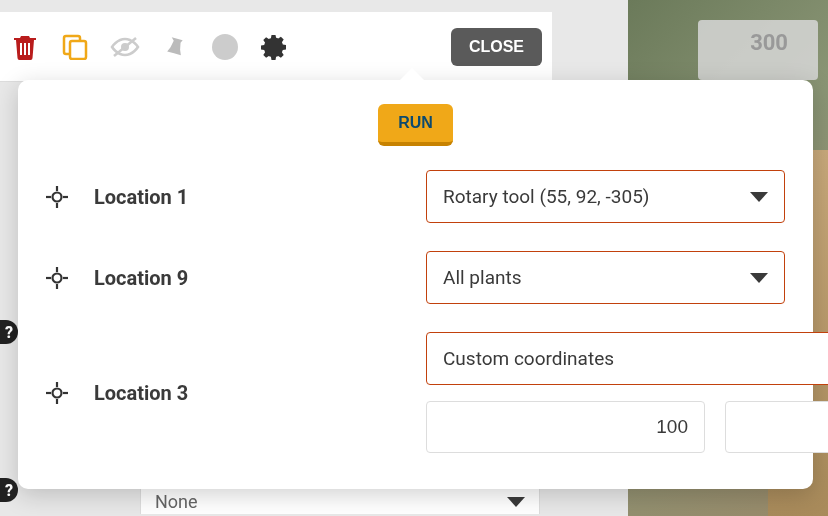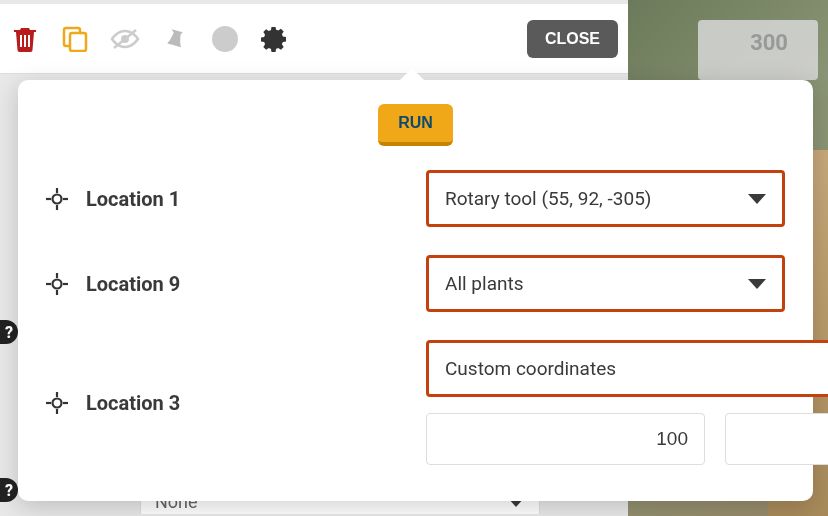--- a/index.html
+++ b/index.html
@@ -44,23 +44,23 @@
     top: 30px;
     right: 40px;
     font-size: 22px;
     font-weight: 700;
     color: #999;
   }
   
   
   .toolbar {
     position: absolute;
-    top: 4px;
+    top: 12px;
     left: 0;
-    width: 628px;
+    width: 552px;
     height: 70px;
     background: #fff;
     border-bottom: 1px solid #ddd;
     display: flex;
     align-items: center;
     padding: 0 10px;
     gap: 20px;
     z-index: 5;
   }
   .toolbar .spacer { flex: 1; }
@@ -134,35 +134,35 @@
   }
   
   .loc-row {
     display: flex;
     align-items: center;
     margin-bottom: 28px;
   }
   .loc-left {
     display: flex;
     align-items: center;
-    gap: 18px;
+    gap: 26px;
     flex: 0 0 380px;
   }
   .loc-label {
     font-size: 20px;
     font-weight: 700;
     color: #3a3a3a;
   }
   .loc-right {
     flex: 1;
   }
   
   .select {
     width: 100%;
-    border: 3px solid #c2410c;
+    border: 1px solid #c2410c;
     border-radius: 4px;
     padding: 14px 16px;
     font-size: 19px;
     color: #3a3a3a;
     display: flex;
     align-items: center;
     justify-content: space-between;
     cursor: pointer;
     background: #fff;
   }

